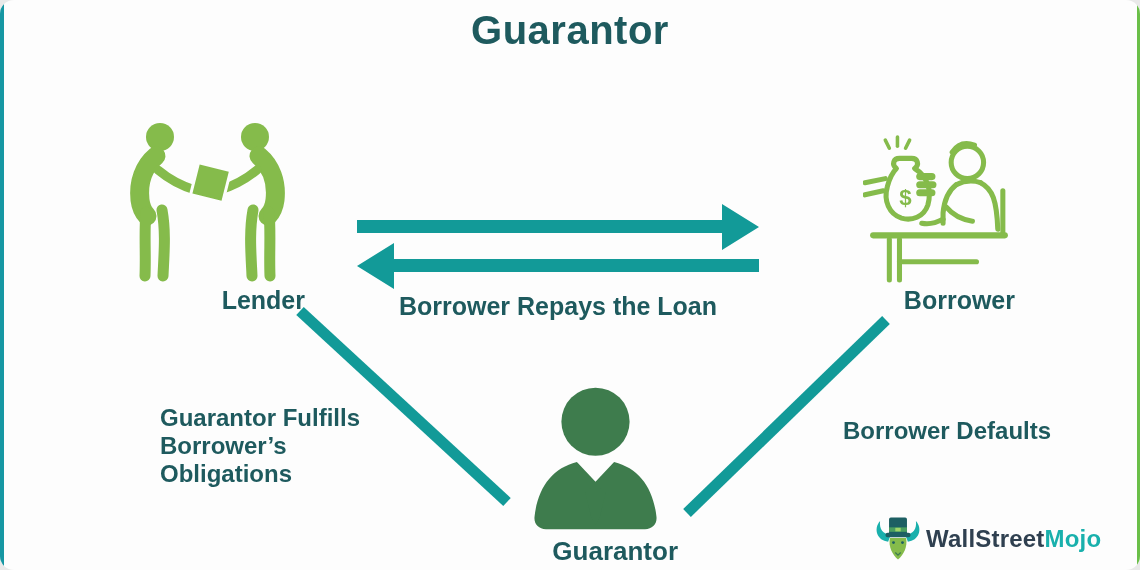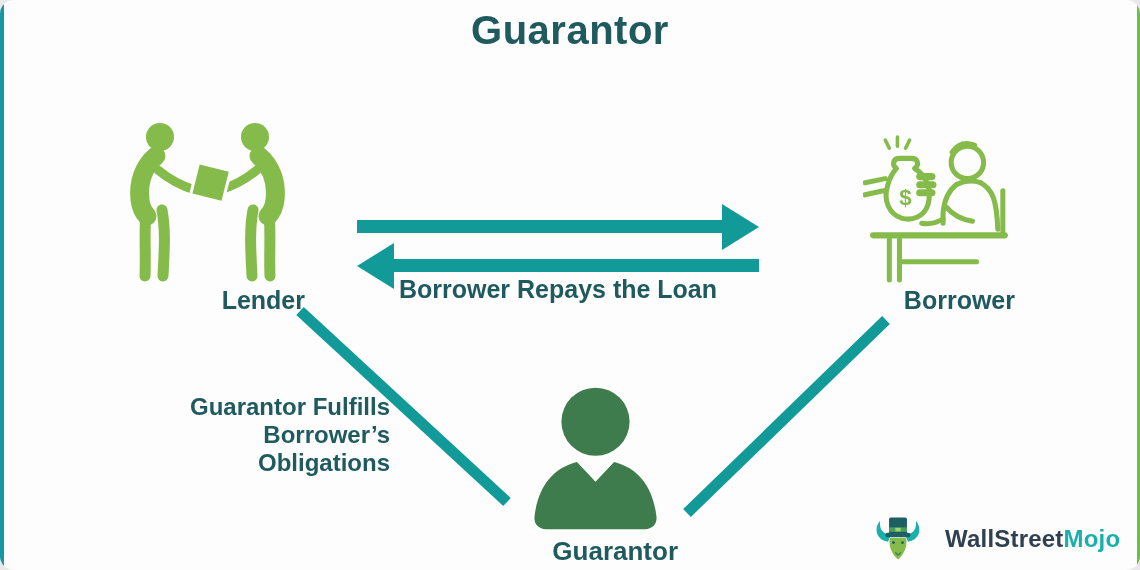--- a/index.html
+++ b/index.html
@@ -27,30 +27,30 @@
     position:absolute;left:0;right:0;top:8px;text-align:center;
     font-size:40px;font-weight:800;color:var(--dark-teal-text);letter-spacing:.5px;
   }
   .entity-label{
     position:absolute;text-align:right;font-weight:800;font-size:25px;color:var(--dark-teal-text);
   }
   .flow-label{
     position:absolute;text-align:center;font-weight:800;font-size:25px;color:var(--dark-teal-text);
   }
   .note{
-    position:absolute;text-align:right;font-weight:800;font-size:24px;line-height:28px;color:var(--dark-teal-text);
+    position:absolute;text-align:left;font-weight:800;font-size:24px;line-height:28px;color:var(--dark-teal-text);margin-top:11px;
   }
   .icon-abs{position:absolute;}
   .connector-layer{position:absolute;left:0;top:0;width:1140px;height:570px;pointer-events:none;}
   .fill-teal{fill:var(--teal);}
   .stroke-teal{stroke:var(--teal);}
   .fill-lgreen{fill:var(--light-green);}
   .stroke-lgreen{stroke:var(--light-green);fill:none;stroke-linecap:round;stroke-linejoin:round;}
   .fill-dgreen{fill:var(--dark-green);}
-  .logo{position:absolute;left:872px;top:514px;display:flex;align-items:center;gap:21px;}
+  .logo{position:absolute;left:872px;top:514px;display:flex;align-items:center;gap:2px;}
   .logo-text{font-size:24px;font-weight:800;letter-spacing:.2px;}
   .logo-text .ws{color:var(--logo-dark);}
   .logo-text .mojo{color:var(--logo-teal);}
 </style>
 </head>
 <body>
 
 <div class="canvas">
 
   <div class="edge edge-left"></div>
@@ -111,27 +111,28 @@
   <svg class="icon-abs" style="left:518px;top:380px" width="155" height="162" viewBox="0 0 150 150">
     <circle class="fill-dgreen" cx="75" cy="37" r="33"></circle>
     <path class="fill-dgreen" d="M57,76 L75,95 L93,76 C117,82 131,101 134,129 C134.8,136 130,141 123,141 L27,141 C20,141 15.2,136 16,129 C19,101 33,82 57,76 Z"></path>
     <path class="fill-dgreen" d="M75,97 L85,105 L79,130 L75,137 L71,130 L65,105 Z"></path>
   </svg>
 
   <div class="entity-label" style="left:110px;top:286px;width:195px">Lender</div>
   <div class="entity-label" style="left:863px;top:286px;width:152px">Borrower</div>
   <div class="entity-label" style="left:513px;top:536px;width:165px;font-size:26px">Guarantor</div>
 
-  <div class="flow-label" style="left:358px;top:275px;width:400px">Borrower Repays the Loan</div>
+  <div class="flow-label" style="left:358px;top:292px;width:400px">Borrower Repays the Loan</div>
 
   <div class="note" style="left:160px;top:393px;width:230px">
     <div>Guarantor Fulfills</div>
     <div>Borrower’s</div>
     <div>Obligations</div>
   </div>
+  <div class="note" style="left:843px;top:406px;width:265px">Borrower Defaults</div>
 
   <div class="logo">
     <svg width="52" height="50" viewBox="0 0 58 54">
       <path fill="var(--logo-teal)" d="M18,30 C6,29 1,16 9,7 C8,16 12,22 21,22 Z"></path>
       <path fill="var(--logo-teal)" d="M40,30 C52,29 57,16 49,7 C50,16 46,22 37,22 Z"></path>
       <rect fill="var(--hat-teal)" x="19" y="3" width="20" height="20" rx="2"></rect>
       <rect fill="var(--hat-teal)" x="15" y="20" width="28" height="5" rx="2.5"></rect>
       <rect fill="var(--band-green)" x="19" y="14" width="20" height="5"></rect>
       <rect fill="#9fd468" x="26" y="14.5" width="6" height="4"></rect>
       <path class="fill-lgreen" d="M20,26 L38,26 C40,36 35,45 29,50 C23,45 18,36 20,26 Z"></path>

